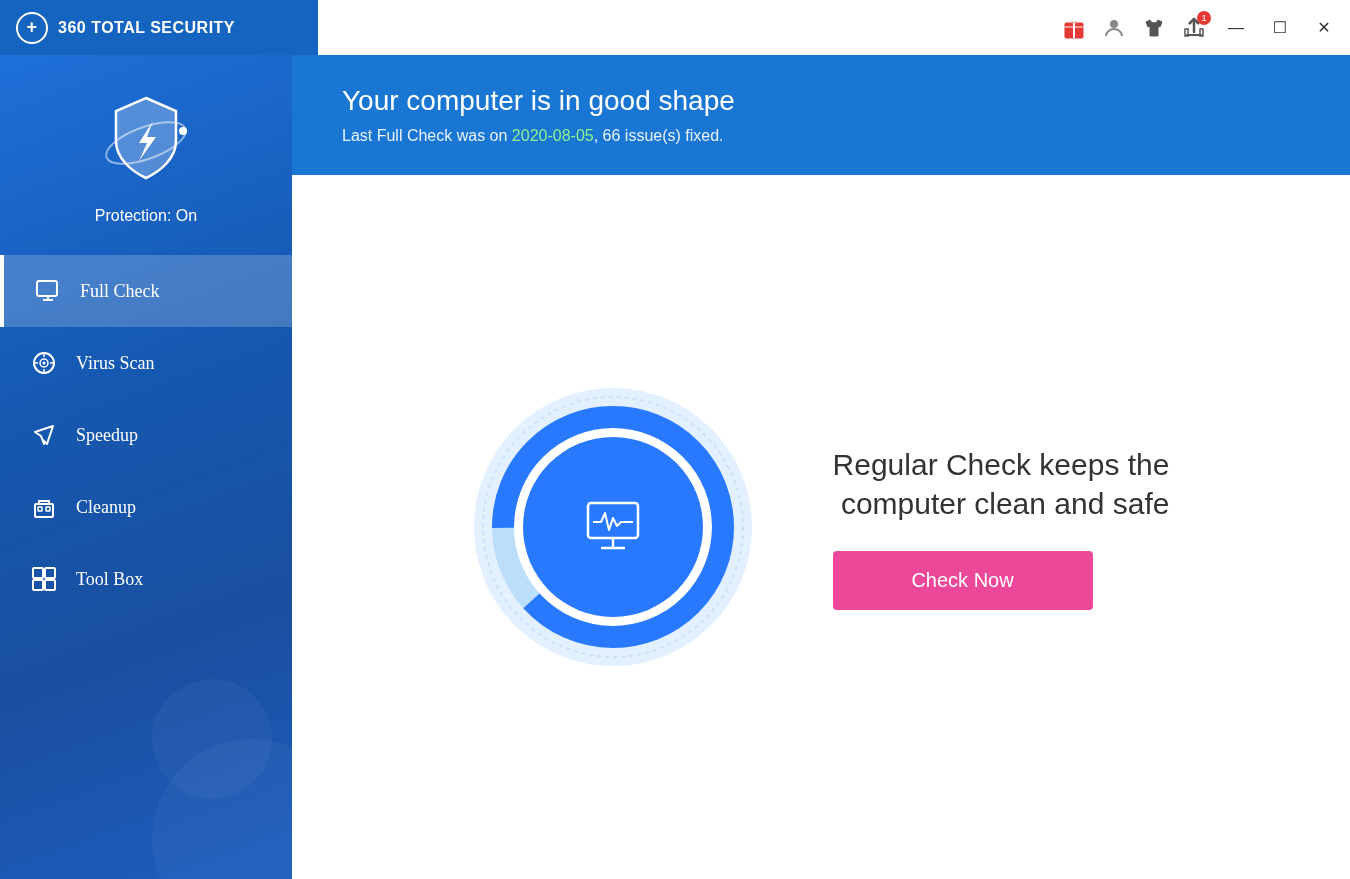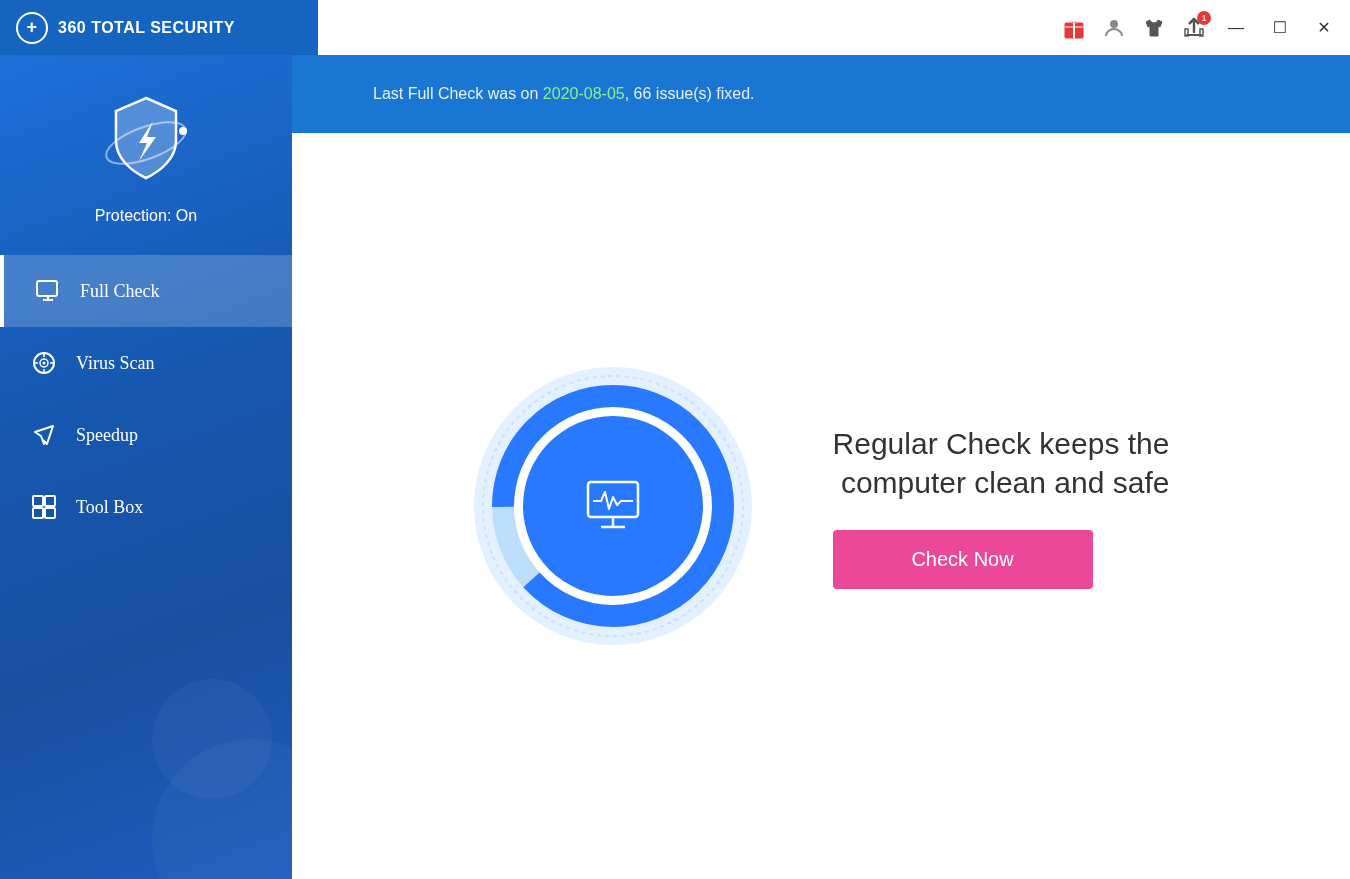--- a/index.html
+++ b/index.html
@@ -176,21 +176,20 @@
     }
     .banner-title {
       color: white;
       font-size: 28px;
       font-weight: 400;
       margin-bottom: 10px;
     }
     .banner-subtitle {
       color: rgba(255,255,255,0.9);
       font-size: 16px;
-      margin-left: 31px;
     }
     .banner-date {
       color: #90EE90;
       font-size: 16px;
     }
 
     
     .main-content {
       flex: 1;
       display: flex;
@@ -342,39 +341,52 @@
 
       <div class="nav-item">
         <div class="nav-item-icon">
           <svg width="26" height="26" viewBox="0 0 26 26" fill="none">
             <path d="M13 22 L10 14 L4 10 L22 4 L16 22 L12 18 Z" stroke="white" stroke-width="2" fill="none" stroke-linejoin="round"></path>
           </svg>
         </div>
         <span class="nav-item-label">Speedup</span>
       </div>
 
+      <div class="nav-item">
+        <div class="nav-item-icon">
+          <svg width="26" height="26" viewBox="0 0 26 26" fill="none">
+            <rect x="4" y="10" width="18" height="13" rx="1" stroke="white" stroke-width="2" fill="none"></rect>
+            <rect x="7" y="13" width="4" height="4" rx="0.5" stroke="white" stroke-width="1.5" fill="none"></rect>
+            <rect x="15" y="13" width="4" height="4" rx="0.5" stroke="white" stroke-width="1.5" fill="none"></rect>
+            <path d="M8 10 L8 7 L18 7 L18 10" stroke="white" stroke-width="2" fill="none"></path>
+            <line x1="11" y1="7" x2="15" y2="7" stroke="white" stroke-width="1.5"></line>
+          </svg>
+        </div>
+        <span class="nav-item-label">Cleanup</span>
+      </div>
 
       <div class="nav-item">
         <div class="nav-item-icon">
           <svg width="26" height="26" viewBox="0 0 26 26" fill="none">
             <rect x="2" y="2" width="10" height="10" rx="1" stroke="white" stroke-width="2" fill="none"></rect>
             <rect x="14" y="2" width="10" height="10" rx="1" stroke="white" stroke-width="2" fill="none"></rect>
             <rect x="2" y="14" width="10" height="10" rx="1" stroke="white" stroke-width="2" fill="none"></rect>
             <rect x="14" y="14" width="10" height="10" rx="1" stroke="white" stroke-width="2" fill="none"></rect>
           </svg>
         </div>
         <span class="nav-item-label">Tool Box</span>
       </div>
 
     </div>
   </div>
 
   <div class="content">
 
     <div class="banner">
+      <div class="banner-title">Your computer is in good shape</div>
       <div class="banner-subtitle">
         <span>Last Full Check was on </span><span class="banner-date">2020-08-05</span><span>, 66 issue(s) fixed.</span>
       </div>
     </div>
 
     <div class="main-content">
 
       <div class="chart-area">
         <svg class="chart-svg" viewBox="0 0 280 280" xmlns="http://www.w3.org/2000/svg">
 

